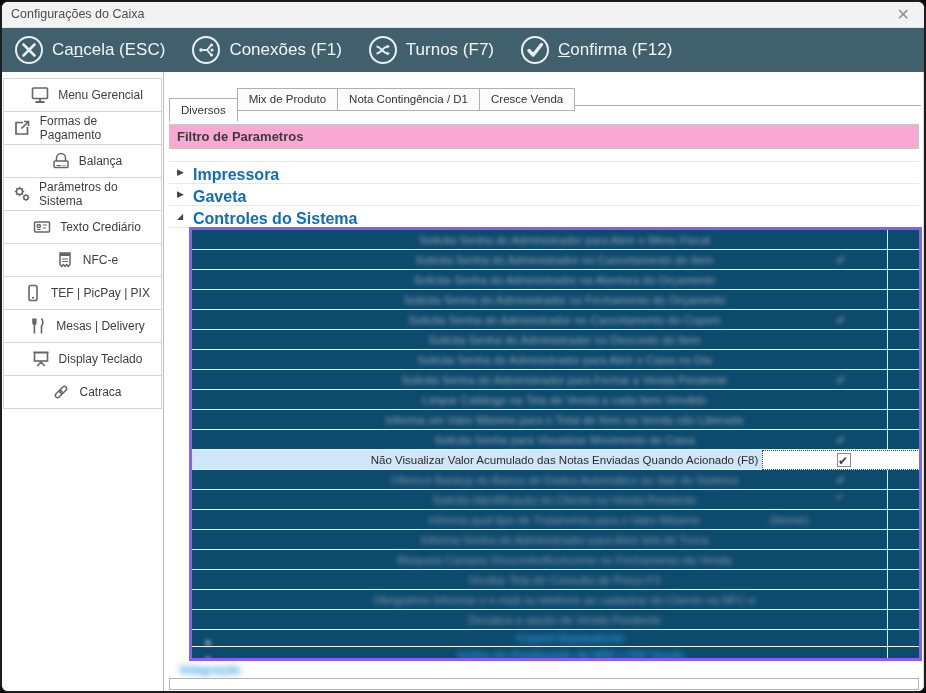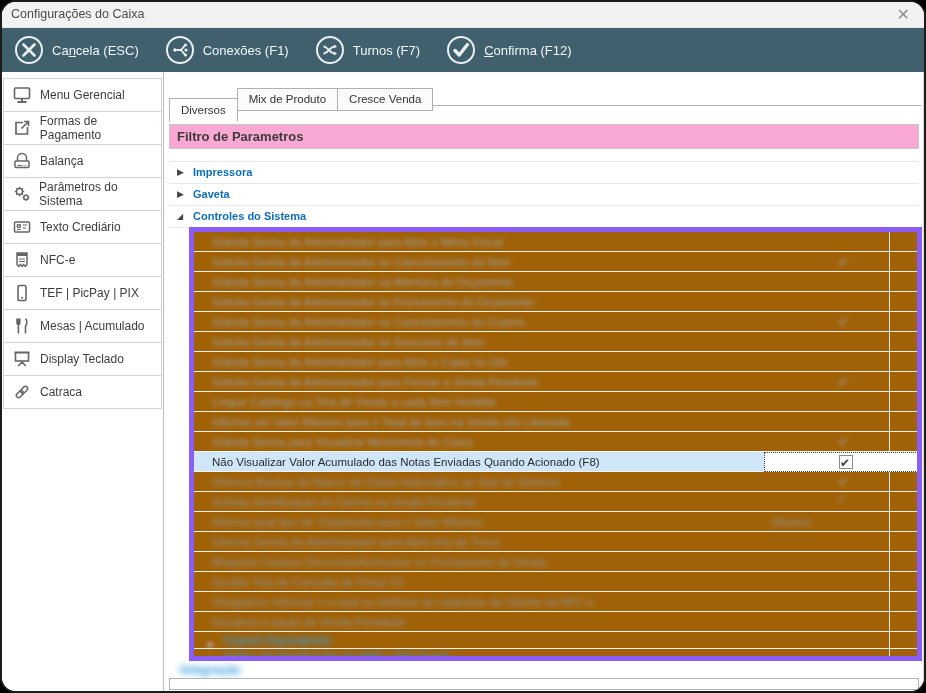--- a/index.html
+++ b/index.html
@@ -1,37 +1,37 @@
 <!DOCTYPE html>
 <html><head>
 <meta charset="utf-8">
 <style>
   * { margin:0; padding:0; box-sizing:border-box; }
   html,body { width:926px; height:693px; background:#000; font-family:"Liberation Sans", sans-serif; }
   .window { position:relative; width:926px; height:693px; background:#fff; border:2px solid #1c1c1c;
-            border-radius:16px; overflow:hidden; }
+            border-radius:8px; overflow:hidden; }
 
   
   .titlebar { position:absolute; left:0; top:0; width:100%; height:26px; background:#f2f2f2;
               border-bottom:1px solid #e3e3e3; }
   .titlebar .title { position:absolute; left:9px; top:5px; font-size:12.5px; color:#4c4c4c; }
   .close-x { position:absolute; right:14px; top:3px; font-size:16px; color:#8f8f8f; cursor:default; }
 
   
   .toolbar { position:absolute; left:0; top:26px; width:100%; height:44px; background:#41606d;
              display:flex; align-items:center; padding-left:12px; gap:26px; }
-  .tbtn { display:flex; align-items:center; gap:8px; color:#f2f6f7; font-size:13px; cursor:default; }
+  .tbtn { display:flex; align-items:center; gap:8px; color:#f2f6f7; font-size:17px; cursor:default; }
   .tbtn u { text-decoration:underline; }
   .ticon { width:30px; height:30px; flex:0 0 30px; }
 
   
   .sidebar { position:absolute; left:0; top:70px; width:162px; height:623px; background:#fff;
              border-right:1px solid #bdbdbd; padding-top:6px; }
   .side-item { position:relative; height:34px; margin:0 1px -1px 1px; border:1px solid #d4d4d4;
-               background:#fff; display:flex; align-items:center; cursor:default; }
+               background:#fff; display:flex; align-items:center; cursor:default;justify-content:center; }
   .side-item .sicon { width:36px; display:flex; justify-content:center; }
   .side-item .slabel { font-size:12px; color:#3d3d3d; }
 
   
   .main { position:absolute; left:162px; top:70px; width:764px; height:623px; background:#fff; }
   .main-right-border { position:absolute; right:4px; top:0; bottom:0; width:1px; background:#d9d9d9; }
 
   .tabs { position:absolute; left:5px; top:10px; height:24px; display:flex; z-index:2; }
   .tab { height:23px; margin-top:6px; margin-right:-1px; padding:4px 11px 0 11px; font-size:11.5px;
          color:#333; background:#fbfbfb; border:1px solid #b0b0b0; cursor:default; white-space:nowrap; }
@@ -40,25 +40,25 @@
   .tabline { position:absolute; left:5px; top:33px; width:752px; height:1px; background:#b0b0b0; z-index:1; }
 
   .filter-label { position:absolute; left:7px; top:38px; font-size:11.5px; color:#3a3a3a; }
   .filter-input { position:absolute; left:5px; top:52px; width:750px; height:25px; border:1px solid #c8c8c8;
                   background:#f9a8d4; font-size:13px; font-weight:bold; color:#3b3b3b; padding:4px 0 3px 7px;
                   font-family:"Liberation Sans", sans-serif; }
 
   .sections { position:absolute; left:5px; top:89px; width:750px; border-top:1px solid #e8e8e8; }
   .section-row { position:relative; height:22px; border-bottom:1px solid #e8e8e8; cursor:default; }
   .section-row .arrow { position:absolute; left:8px; top:5px; font-size:9px; color:#454545; }
-  .section-row .sec-label { position:absolute; left:24px; top:4px; font-size:11px; font-weight:bold; color:#0e6dbd; }
-
-  
-  .grid { position:absolute; left:25px; top:155px; width:733px; height:434px; background:#a16207;
-          border:5px solid #8b5cf6; overflow:hidden; }
+  .section-row .sec-label { position:absolute; left:24px; top:4px; font-size:16px; font-weight:bold; color:#0e6dbd; }
+
+  
+  .grid { position:absolute; left:25px; top:155px; width:733px; height:434px; background:#0c4a6e;
+          border:3px solid #8b5cf6; overflow:hidden;text-align:center; }
   .col-divider { position:absolute; left:695px; top:0; bottom:0; width:1px; background:#e9e9e9; }
   .grow { position:relative; height:20px; border-bottom:1px solid #f3f3f4; font-size:11.5px;
           line-height:20px; padding-left:18px; color:#333; white-space:nowrap; cursor:default; }
   .fuzz  { filter:blur(2.2px); color:#9aa0ab; }
   .fuzz2 { filter:blur(2.9px); color:#8e96a2; }
   .fuzzcheck { position:absolute; left:644px; top:0; font-size:12px; color:#9aa3ae; filter:blur(2.4px); }
   .fuzzcheck.small { font-size:9px; top:-3px; }
   .fuzzval { position:absolute; left:578px; top:0; filter:blur(2.9px); color:#8e96a2; }
 
   .grow.highlight { background:#cfe5f8; color:#2b2b2b; }
@@ -205,21 +205,21 @@
       </span>
       <span class="slabel">TEF | PicPay | PIX</span>
     </div>
     <div class="side-item">
       <span class="sicon">
         <svg width="20" height="20" viewBox="0 0 20 20" fill="none" stroke="#666" stroke-width="1.6">
           <path d="M5 2.5 V7 M7.8 2.5 V7 M6.4 2.5 V8.5 M5 7 a1.4 1.5 0 0 0 2.8 0 M6.4 8.5 V17.5"></path>
           <path d="M13.5 2.5 c1.8 1.8 1.8 6 0 7.5 V17.5"></path>
         </svg>
       </span>
-      <span class="slabel">Mesas | Acumulado</span>
+      <span class="slabel">Mesas | Delivery</span>
     </div>
     <div class="side-item">
       <span class="sicon">
         <svg width="20" height="20" viewBox="0 0 20 20" fill="none" stroke="#666" stroke-width="1.6">
           <path d="M2.5 3.5 H17.5"></path>
           <rect x="3.5" y="3.5" width="13" height="8.5"></rect>
           <path d="M10 12 V14 M10 13 L6.2 17 M10 13 L13.8 17"></path>
         </svg>
       </span>
       <span class="slabel">Display Teclado</span>
@@ -236,20 +236,21 @@
       <span class="slabel">Catraca</span>
     </div>
   </div>
 
   <div class="main">
     <div class="main-right-border"></div>
 
     <div class="tabs">
       <div class="tab active">Diversos</div>
       <div class="tab">Mix de Produto</div>
+      <div class="tab">Nota Contingência / D1</div>
       <div class="tab">Cresce Venda</div>
     </div>
     <div class="tabline"></div>
 
     <div class="filter-label">Filtro:</div>
     <div class="filter-input">Filtro de Parametros</div>
 
     <div class="sections">
       <div class="section-row">
         <span class="arrow">▶</span>

